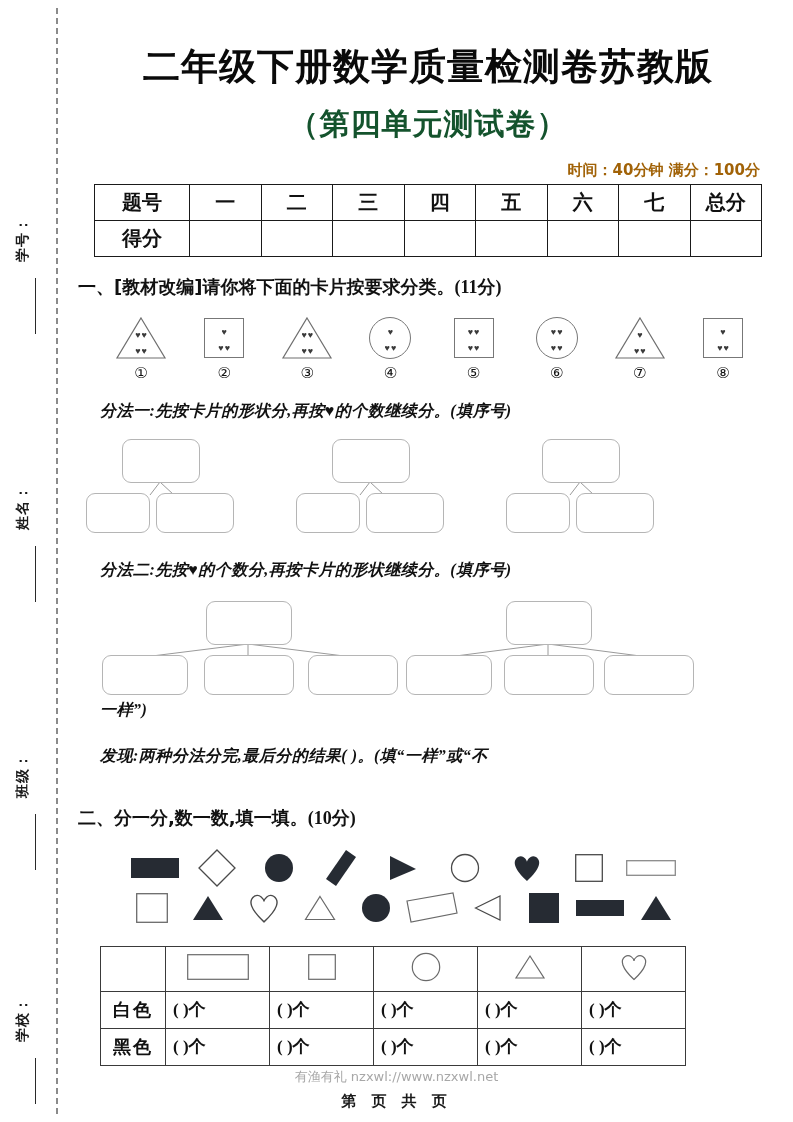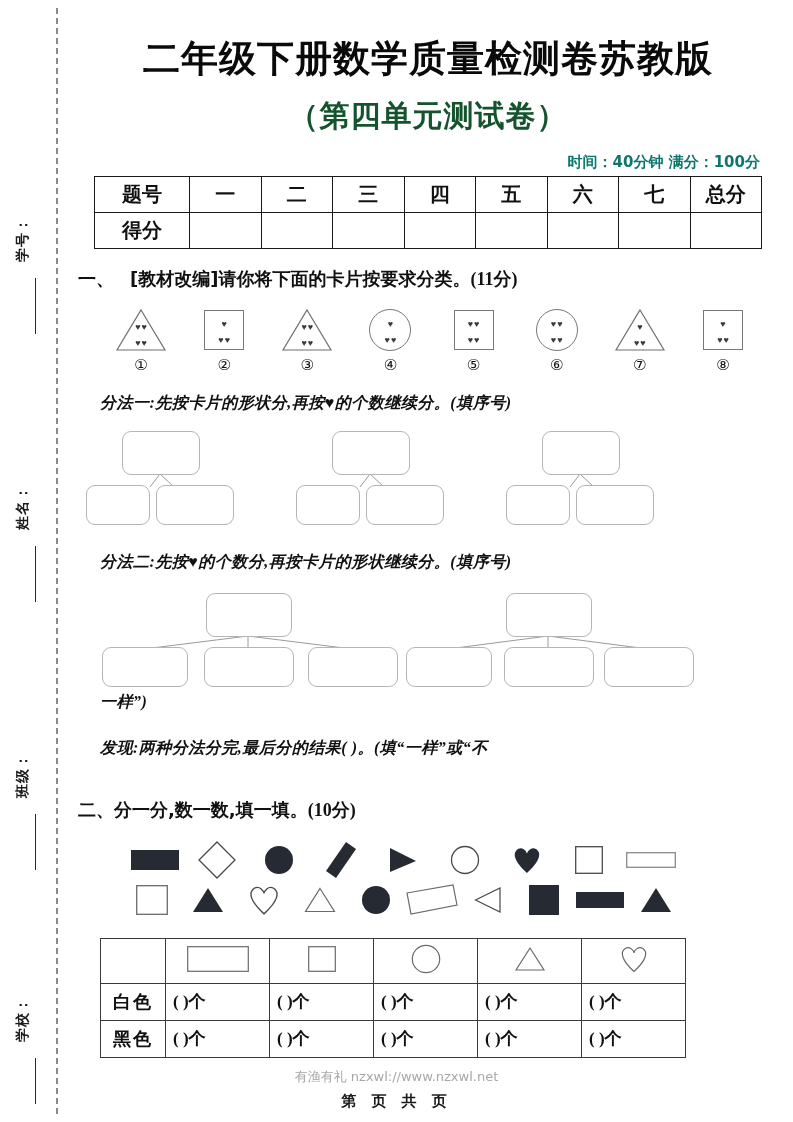--- a/index.html
+++ b/index.html
@@ -42,21 +42,21 @@
     position: absolute;
     left: 35px;
     width: 0;
     border-left: 1.5px solid #2a2a2a;
   }
 
   
   .page {
     position: absolute;
     left: 78px;
-    top: 8px;
+    top: 16px;
     width: 700px;
     height: 1102px;
   }
 
   .title {
     text-align: center;
     font-family: "DejaVu Sans", sans-serif;
     font-weight: 700;
     font-size: 37px;
     letter-spacing: 1px;
@@ -73,21 +73,21 @@
     margin-top: 14px;
     color: #14532d;
   }
 
   .exam-meta {
     text-align: right;
     font-family: "DejaVu Sans", sans-serif;
     font-size: 15px;
     font-weight: 600;
     margin: 16px 18px 4px 0;
-    color: #0f766e;
+    color: #a16207;
   }
 
   
   table.score {
     border-collapse: collapse;
     margin: 0 auto;
     width: 668px;
     table-layout: fixed;
   }
   table.score td {
@@ -104,21 +104,20 @@
   
   .q-head {
     font-size: 18px;
     font-weight: 700;
     font-family: "DejaVu Sans", sans-serif;
     margin: 16px 0 0 0;
     line-height: 1.5;
   }
   .q-head .tag {
     font-weight: 700;
-    margin-left: 16px;
   }
   .q-head .pts {
     font-family: "Liberation Serif", serif;
     font-weight: 700;
   }
 
   .sub-line {
     font-size: 16px;
     font-family: "Liberation Serif", "DejaVu Serif", serif;
     font-weight: 600;

